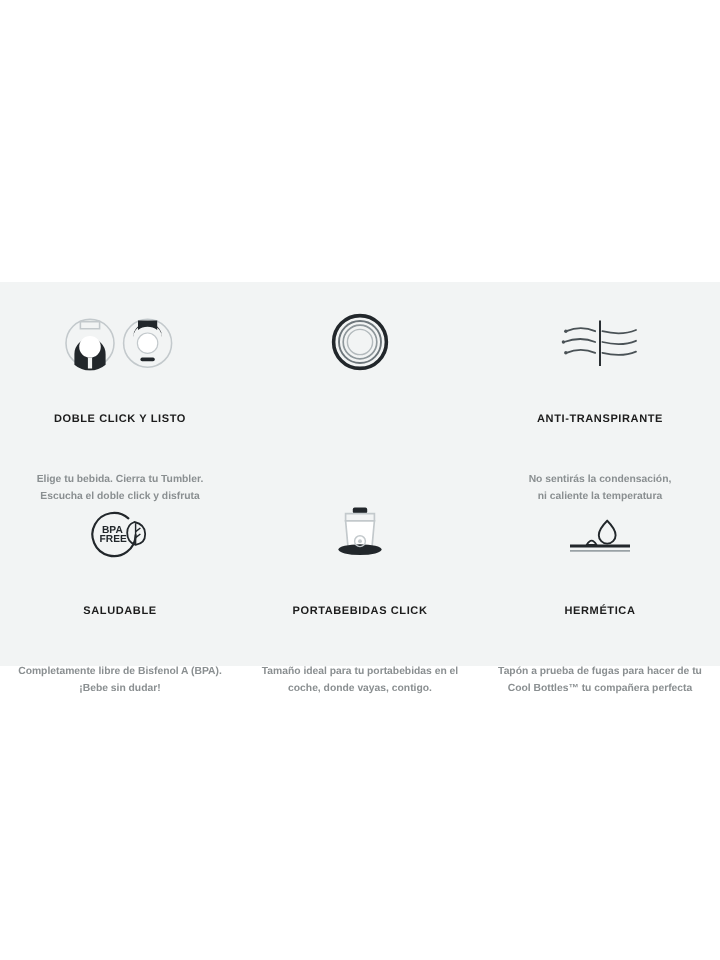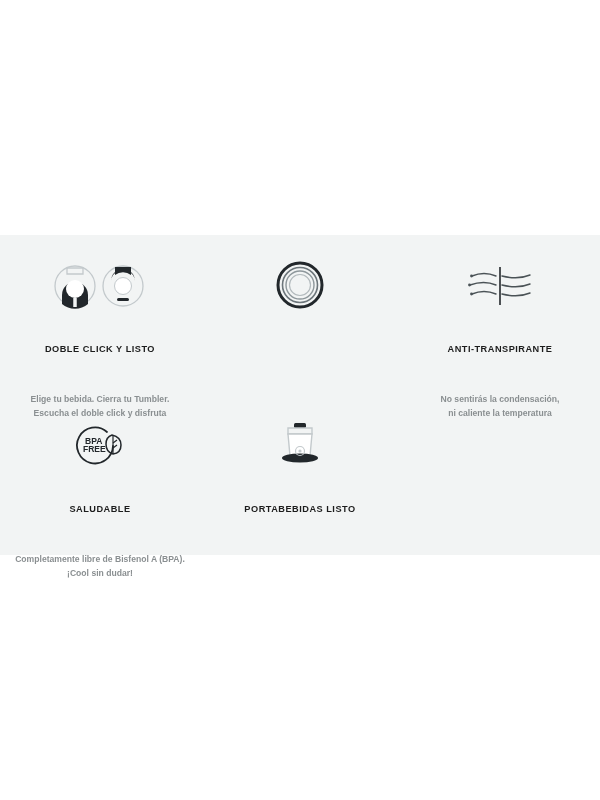--- a/index.html
+++ b/index.html
@@ -158,34 +158,49 @@
             <path d="M35 8 A18 18 0 1 0 41 22" fill="none" stroke="#22272b" stroke-width="1.8" stroke-linecap="round"></path>
             <text x="13" y="20" font-family="Liberation Sans, sans-serif" font-size="8.5" font-weight="bold" fill="#22272b">BPA</text>
             <text x="11" y="28" font-family="Liberation Sans, sans-serif" font-size="8.5" font-weight="bold" fill="#22272b">FREE</text>
             <path d="M40 11 q9 2 9 10 q0 8 -8 9 q-7 -2 -7 -10 q0 -7 6 -9 z" fill="none" stroke="#22272b" stroke-width="1.5"></path>
             <path d="M41 12 v18" stroke="#22272b" stroke-width="1.2"></path>
             <path d="M41 19 l4 -3 M41 24 l4 -3" stroke="#22272b" stroke-width="1.2"></path>
           </svg>
         </div>
         <div class="feature-title">SALUDABLE</div>
         <div class="feature-desc">Completamente libre de Bisfenol A (BPA).
-¡Cool sin dudar!</div>
+¡Bebe sin dudar!</div>
       </div>
 
       <div class="feature row2">
         <div class="feature-icon">
           <svg width="56" height="48" viewBox="0 0 56 48">
             <rect x="22" y="3" width="12" height="5" rx="1.5" fill="#22272b"></rect>
             <path d="M16 8 h24 v6 h-24 z" fill="none" stroke="#c3c9cc" stroke-width="1.4"></path>
             <path d="M16 14 h24 l-2 22 h-20 z" fill="#ffffff" stroke="#c3c9cc" stroke-width="1.4"></path>
             <ellipse cx="28" cy="38" rx="18" ry="4.5" fill="#22272b"></ellipse>
             <circle cx="28" cy="31" r="4.5" fill="none" stroke="#c3c9cc" stroke-width="1.2"></circle>
             <circle cx="28" cy="31" r="1.6" fill="#c3c9cc"></circle>
           </svg>
         </div>
-        <div class="feature-title">PORTABEBIDAS LISTO</div>
-      </div>
-
+        <div class="feature-title">PORTABEBIDAS CLICK</div>
+        <div class="feature-desc">Tamaño ideal para tu portabebidas en el
+coche, donde vayas, contigo.</div>
+      </div>
+
+      <div class="feature row2">
+        <div class="feature-icon">
+          <svg width="70" height="42" viewBox="0 0 70 42">
+            <path d="M41 8 q7 7 7 12 a7 7 0 0 1 -14 0 q0 -5 7 -12 z" fill="none" stroke="#22272b" stroke-width="1.6"></path>
+            <path d="M24 28 q4 -7 8 0 z" fill="none" stroke="#22272b" stroke-width="1.5"></path>
+            <path d="M10 29 H60" stroke="#22272b" stroke-width="2.6"></path>
+            <path d="M10 33 H60" stroke="#9aa2a6" stroke-width="1.4"></path>
+          </svg>
+        </div>
+        <div class="feature-title">HERMÉTICA</div>
+        <div class="feature-desc">Tapón a prueba de fugas para hacer de tu
+Cool Bottles™ tu compañera perfecta</div>
+      </div>
 
     </div>
   </div>
 
 </div>
 
 </body></html>

